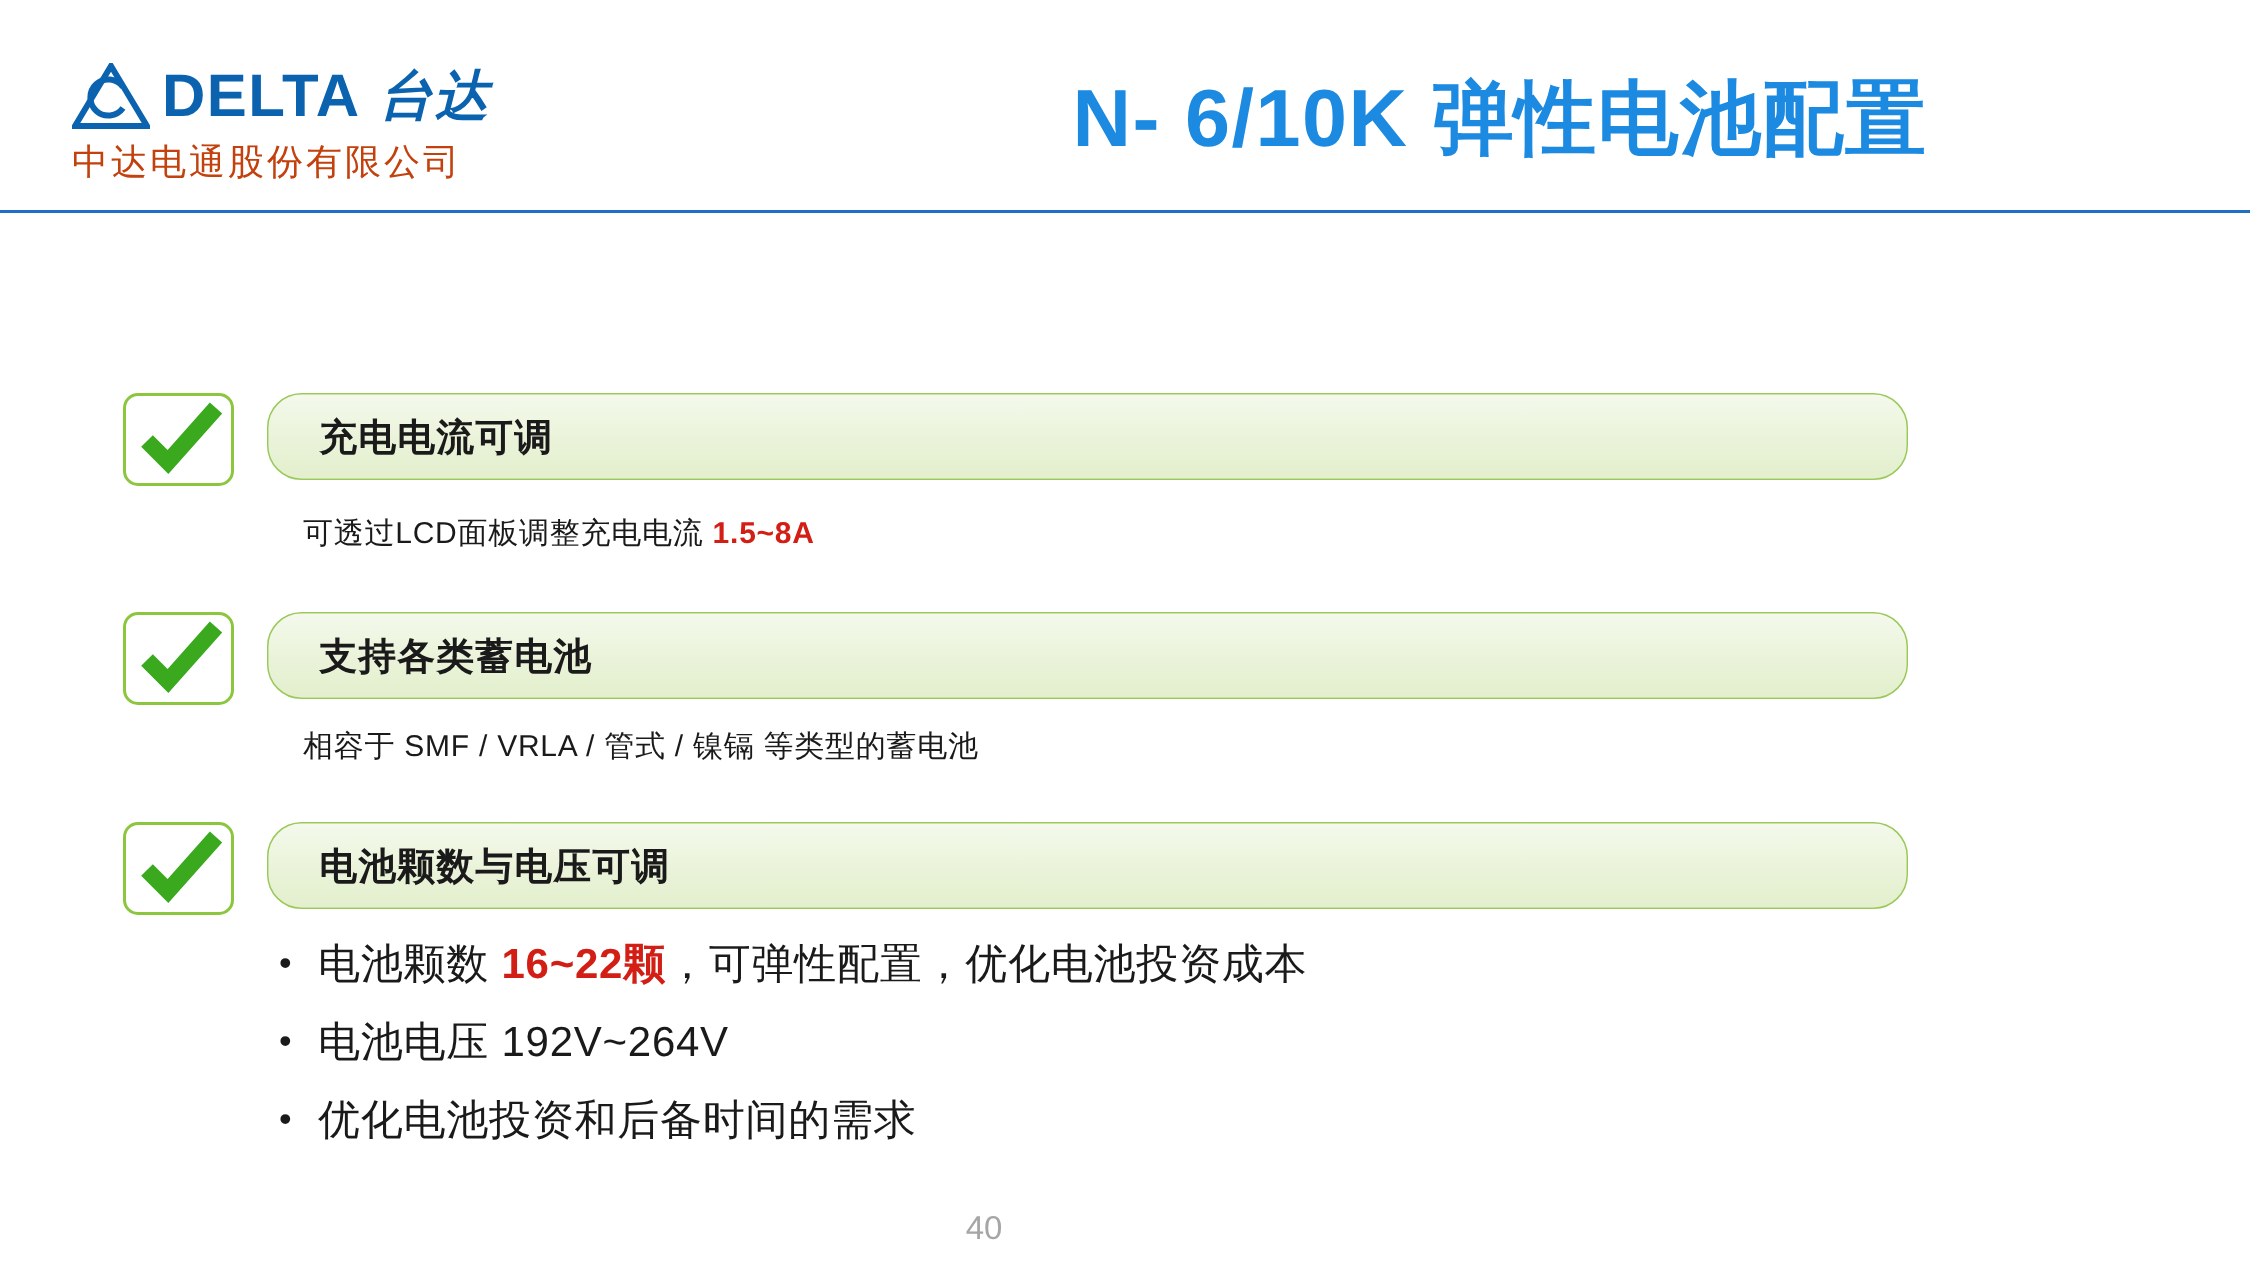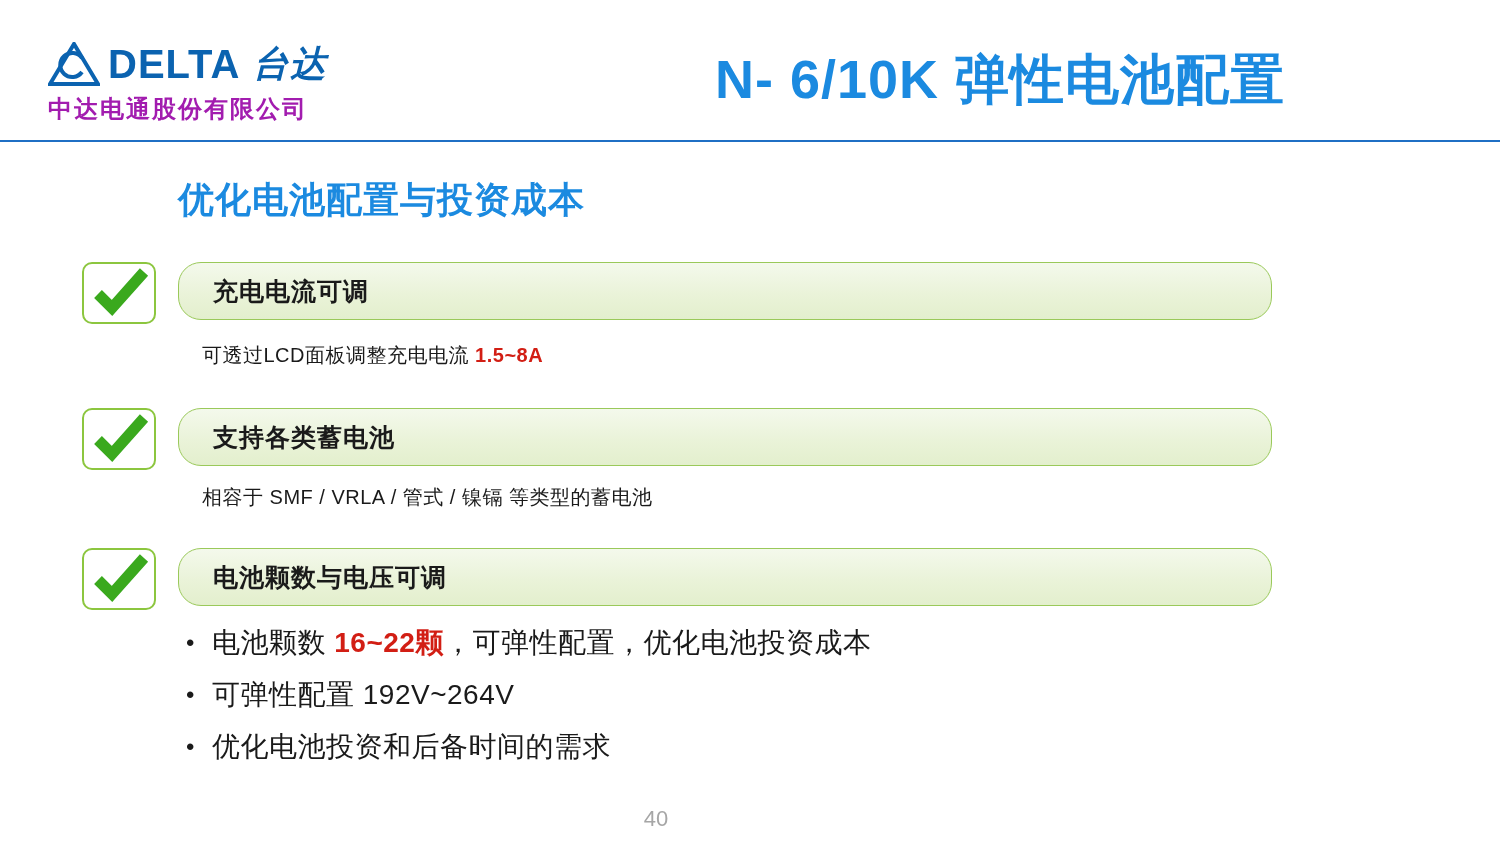--- a/index.html
+++ b/index.html
@@ -61,22 +61,22 @@
     font-weight: bold;
     color: #0b63b0;
     line-height: 44px;
     margin-left: 4px;
     letter-spacing: 1px;
     font-style: italic;
   }
   .logo-sub {
     margin-top: 4px;
     font-size: 24px;
-    font-weight: bold;
-    color: #a21caf;
+    font-weight: normal;
+    color: #c2410c;
     letter-spacing: 2px;
     line-height: 30px;
   }
 
   .slide-title {
     position: absolute;
     left: 560px;
     top: 44px;
     width: 880px;
     font-size: 54px;
@@ -216,21 +216,20 @@
       </span>
       <span class="logo-word">DELTA</span>
       <span class="logo-cn">台达</span>
     </div>
     <div class="logo-sub">中达电通股份有限公司</div>
   </div>
 
   <div class="slide-title">N- 6/10K 弹性电池配置</div>
   <div class="header-rule"></div>
 
-  <div class="section-heading">优化电池配置与投资成本</div>
 
   <div class="block block-1">
     <div class="check-box">
       <svg width="58" height="52" viewBox="0 0 58 52">
         <path d="M6 26 L20 40 L52 4" fill="none" stroke="#3aa91d" stroke-width="11" stroke-linecap="butt" stroke-linejoin="miter"></path>
       </svg>
     </div>
     <div class="bar">
       <span class="bar-label">充电电流可调</span>
     </div>
@@ -262,21 +261,21 @@
     <div class="bar">
       <span class="bar-label">电池颗数与电压可调</span>
     </div>
     <div class="bullets">
       <div class="bullet-item">
         <span class="bullet-dot">•</span>
         <span class="bullet-text"><span>电池颗数 </span><span class="hl">16~22颗</span><span>，可弹性配置，优化电池投资成本</span></span>
       </div>
       <div class="bullet-item">
         <span class="bullet-dot">•</span>
-        <span class="bullet-text"><span>可弹性配置 192V~264V</span></span>
+        <span class="bullet-text"><span>电池电压 192V~264V</span></span>
       </div>
       <div class="bullet-item">
         <span class="bullet-dot">•</span>
         <span class="bullet-text"><span>优化电池投资和后备时间的需求</span></span>
       </div>
     </div>
   </div>
 
   <div class="page-number">40</div>
 </div>

